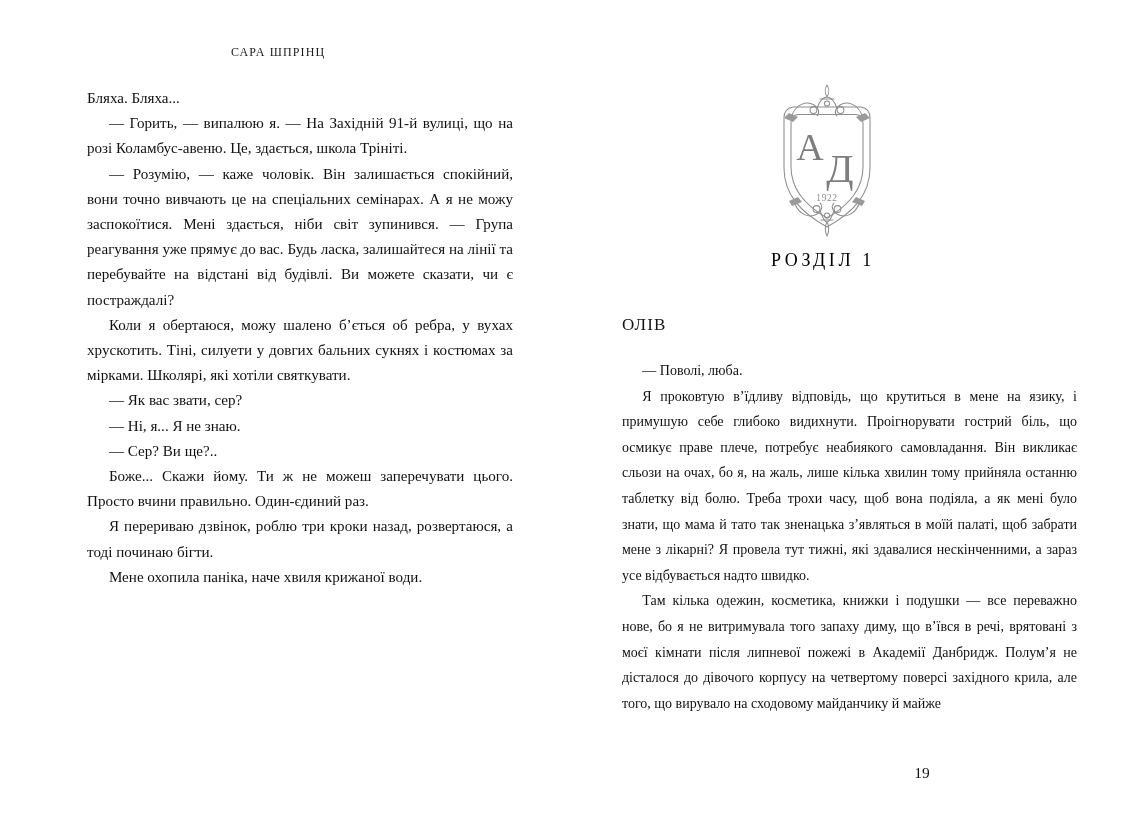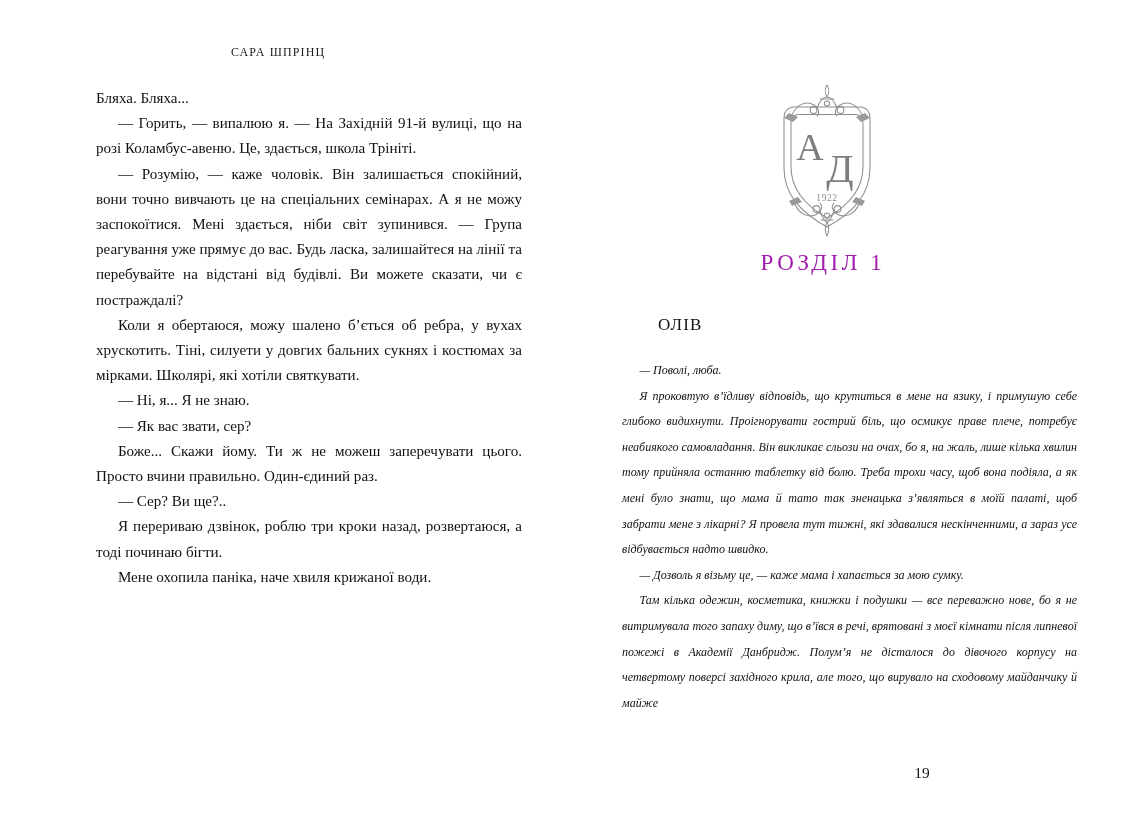--- a/index.html
+++ b/index.html
@@ -37,21 +37,20 @@
     font-size: 12px;
     letter-spacing: 1.15px;
     color: #1a1a1a;
     white-space: nowrap;
   }
   .left-textblock {
     position: absolute;
     left: 87px;
     top: 86px;
     width: 426px;
-    margin-left: 9px;
   }
 
   
   .page-right {
     position: absolute;
     left: 571px;
     top: 0;
     width: 571px;
     height: 827px;
   }
@@ -64,33 +63,32 @@
     display: flex;
     align-items: flex-start;
     justify-content: center;
   }
   .chapter-title {
     position: absolute;
     left: 0;
     top: 250px;
     width: 504px;
     text-align: center;
-    font-size: 23px;
+    font-size: 18px;
     letter-spacing: 3.6px;
-    color: #a21caf;
+    color: #000000;
     white-space: nowrap;
   }
   .section-name {
     position: absolute;
     left: 51px;
     top: 315px;
     font-size: 17px;
     letter-spacing: 1.1px;
     color: #141414;
-    margin-left: 36px;
   }
   .right-textblock {
     position: absolute;
     left: 51px;
     top: 358px;
     width: 455px;
   }
   .folio {
     position: absolute;
     left: 0;
@@ -106,40 +104,40 @@
     margin: 0;
     font-size: 15.1px;
     line-height: 25.2px;
     text-align: justify;
     text-justify: inter-word;
     hyphens: manual;
     -webkit-hyphens: manual;
   }
   .para.indent { text-indent: 1.45em; }
   .para.noindent { text-indent: 0; }
-  .right-textblock .para { font-size: 12px; line-height: 25.6px; font-style: italic; }
+  .right-textblock .para { font-size: 14px; line-height: 25.6px; }
 </style>
 </head>
 <body>
 
 <div class="spread">
 
   <div class="page-left">
 
     <div class="running-head">САРА ШПРІНЦ</div>
 
     <div class="left-textblock">
       <p class="para noindent">Бляха. Бляха...</p>
       <p class="para indent">— Горить, — випалюю я. — На Західній 91-й вулиці, що на розі Коламбус-авеню. Це, здається, школа Трініті.</p>
       <p class="para indent">— Розумію, — каже чоловік. Він залишається спокійний, вони точно вивчають це на спеціальних семінарах. А я не можу заспокоїтися. Мені здається, ніби світ зупинився. — Група реагування уже прямує до вас. Будь ласка, залишайтеся на лінії та перебувайте на відстані від будівлі. Ви можете сказати, чи є постраждалі?</p>
       <p class="para indent">Коли я обертаюся, можу шалено б’ється об ребра, у вухах хрускотить. Тіні, силуети у довгих бальних сукнях і костюмах за мірками. Школярі, які хотіли святкувати.</p>
+      <p class="para indent">— Як вас звати, сер?</p>
       <p class="para indent">— Ні, я... Я не знаю.</p>
-      <p class="para indent">— Як вас звати, сер?</p>
+      <p class="para indent">— Сер? Ви ще?..</p>
       <p class="para indent">Боже... Скажи йому. Ти ж не можеш заперечувати цього. Просто вчини правильно. Один-єдиний раз.</p>
-      <p class="para indent">— Сер? Ви ще?..</p>
       <p class="para indent">Я перериваю дзвінок, роблю три кроки назад, розвертаюся, а тоді починаю бігти.</p>
       <p class="para indent">Мене охопила паніка, наче хвиля крижаної води.</p>
     </div>
   </div>
 
   <div class="page-right">
 
     <div class="emblem-wrap">
       <svg width="130" height="158" viewBox="0 0 130 158" aria-hidden="true">
         <g fill="none" stroke="#8e8e8e" stroke-width="1.05" stroke-linecap="round" stroke-linejoin="round">
@@ -186,20 +184,19 @@
       </svg>
     </div>
 
     <div class="chapter-title">РОЗДІЛ 1</div>
 
     <div class="section-name">ОЛІВ</div>
 
     <div class="right-textblock">
       <p class="para indent">— Поволі, люба.</p>
       <p class="para indent">Я проковтую в’їдливу відповідь, що крутиться в мене на язику, і примушую себе глибоко видихнути. Проігнорувати гострий біль, що осмикує праве плече, потребує неабиякого самовладання. Він викликає сльози на очах, бо я, на жаль, лише кілька хвилин тому прийняла останню таблетку від болю. Треба трохи часу, щоб вона подіяла, а як мені було знати, що мама й тато так зненацька з’являться в моїй палаті, щоб забрати мене з лікарні? Я провела тут тижні, які здавалися нескінченними, а зараз усе відбувається надто швидко.</p>
-      <p class="para indent">— Дозволь я візьму це, — каже мама і хапається за мою сумку.</p>
       <p class="para indent">Там кілька одежин, косметика, книжки і подушки — все переважно нове, бо я не витримувала того запаху диму, що в’ївся в речі, врятовані з моєї кімнати після липневої пожежі в Академії Данбридж. Полум’я не дісталося до дівочого корпусу на четвертому поверсі західного крила, але того, що вирувало на сходовому майданчику й майже</p>
     </div>
 
     <div class="folio">19</div>
   </div>
 
 </div>
 
 </body></html>

